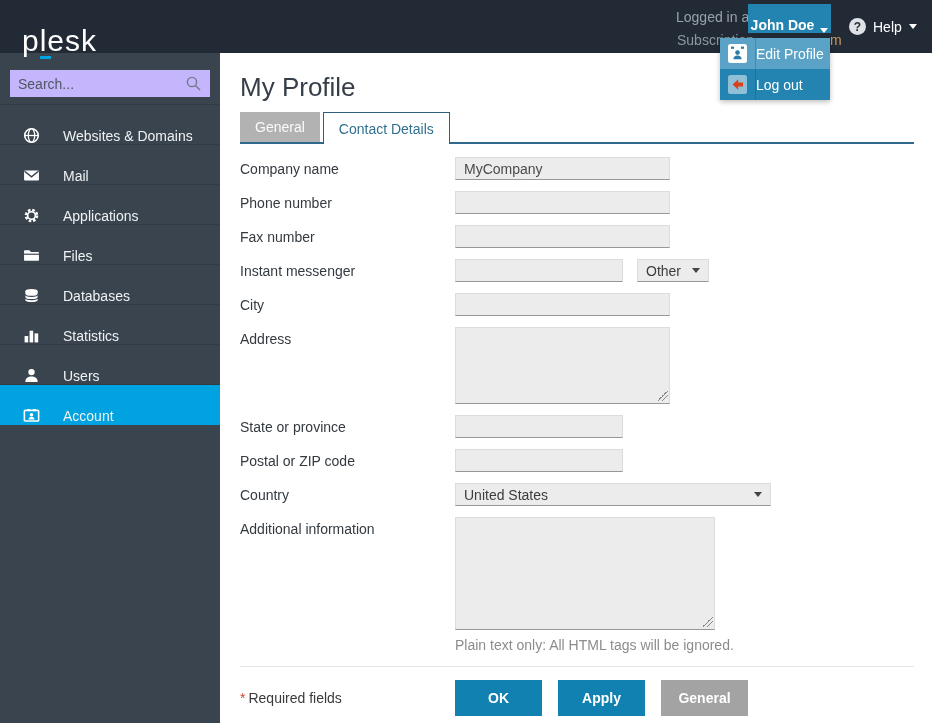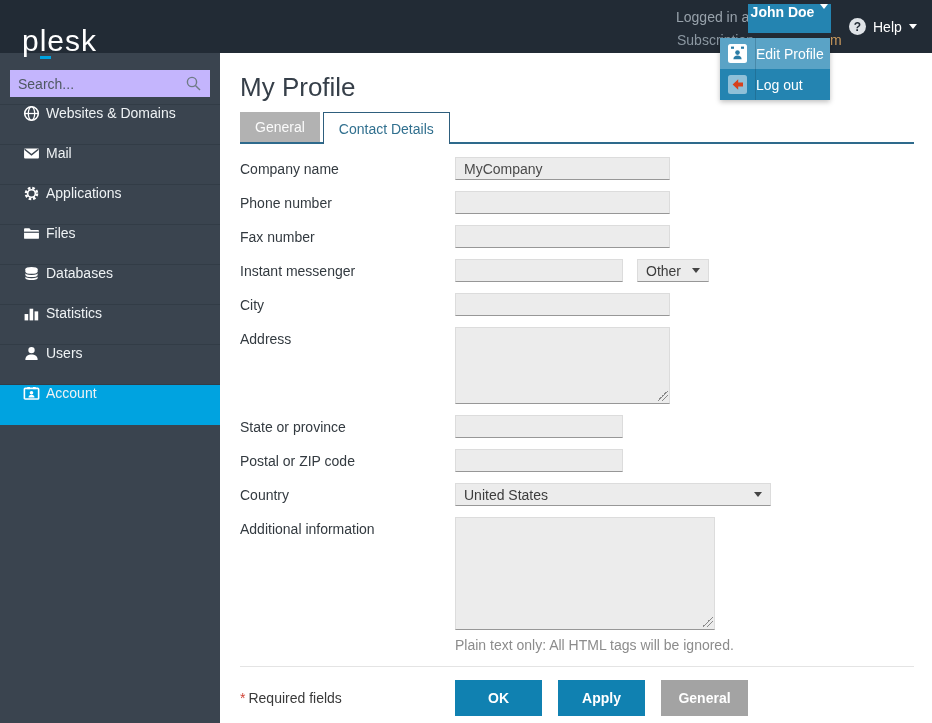--- a/index.html
+++ b/index.html
@@ -6,21 +6,21 @@
   html,body { width:932px; height:723px; overflow:hidden; background:#fff;
               font-family:"Liberation Sans", sans-serif; }
 
   
   #header { position:absolute; top:0; left:0; width:932px; height:53px; background:#222b35; z-index:30; }
   .logo { position:absolute; left:22px; top:24px; font-size:30px; color:#fff; letter-spacing:1px; cursor:pointer; }
   .logo-l { position:relative; }
   .logo-l::after { content:''; position:absolute; left:0; bottom:-2px; width:11px; height:3px; background:#00a3e0; }
   .hdr-line1 { position:absolute; left:676px; top:9px; font-size:14px; color:#98a2ab; }
   .user-btn { position:absolute; left:748px; top:4px; width:83px; height:29px; background:#2484b1;
-              display:flex; align-items:flex-start; justify-content:center; gap:6px;
+              display:flex; align-items:flex-end; justify-content:center; gap:6px;
               color:#fff; font-size:14px; font-weight:bold; cursor:pointer; }
   .hdr-line2 { position:absolute; left:677px; top:32px; font-size:14px; color:#8b97a1; white-space:nowrap; }
   .sub-domain { position:absolute; left:830px; top:32px; font-size:14px; color:#c9995d; cursor:pointer; }
   .help { position:absolute; left:849px; top:18px; display:flex; align-items:center; gap:7px;
           color:#fff; font-size:14px; cursor:pointer; }
   .help-circle { width:17px; height:17px; border-radius:50%; background:#dfe3e7; color:#232c36;
                  font-size:12px; font-weight:bold; display:flex; align-items:center; justify-content:center; }
   .caret-down { width:0; height:0; border-left:4px solid transparent; border-right:4px solid transparent;
                 border-top:5px solid #fff; display:inline-block; }
 
@@ -34,21 +34,21 @@
              align-self:stretch; border-right:1px solid rgba(20,60,85,0.25); }
 
   
   #sidebar { position:absolute; top:53px; left:0; width:220px; height:670px; background:#3a444f; }
   .search-wrap { margin:17px 10px 0 10px; height:27px; background:#c4b5fd; display:flex; align-items:center; }
   .search-wrap input { flex:1; min-width:0; border:0; outline:none; padding:0 8px; font-size:14px;
                        color:#333; font-family:inherit; background:transparent; }
   .search-wrap input::placeholder { color:#4e5862; opacity:1; }
   .search-icon { margin-right:8px; display:flex; cursor:pointer; }
   .side-nav { margin-top:7px; border-top:1px solid #323c46; }
-  .side-item { height:40px; display:flex; align-items:flex-start; padding-left:23px; gap:6px;
+  .side-item { height:40px; display:flex; align-items:flex-end; padding-left:23px; gap:23px;
                border-bottom:1px solid #323c46; color:#eef2f4; font-size:14px; cursor:pointer; }
   .side-item.active { background:#00a3e0; border-bottom-color:#00a3e0; }
   .side-icon { width:17px; display:flex; }
 
   
   #main { position:absolute; left:220px; top:53px; width:712px; height:670px; background:#fff; }
   .content { margin:0 18px 0 20px; }
   h1 { margin-top:20px; font-size:26px; font-weight:400; color:#363f49; line-height:28px; }
 
   .tabs { margin-top:11px; display:flex; align-items:flex-end; border-bottom:2px solid #2e6a8c; height:32px; }

